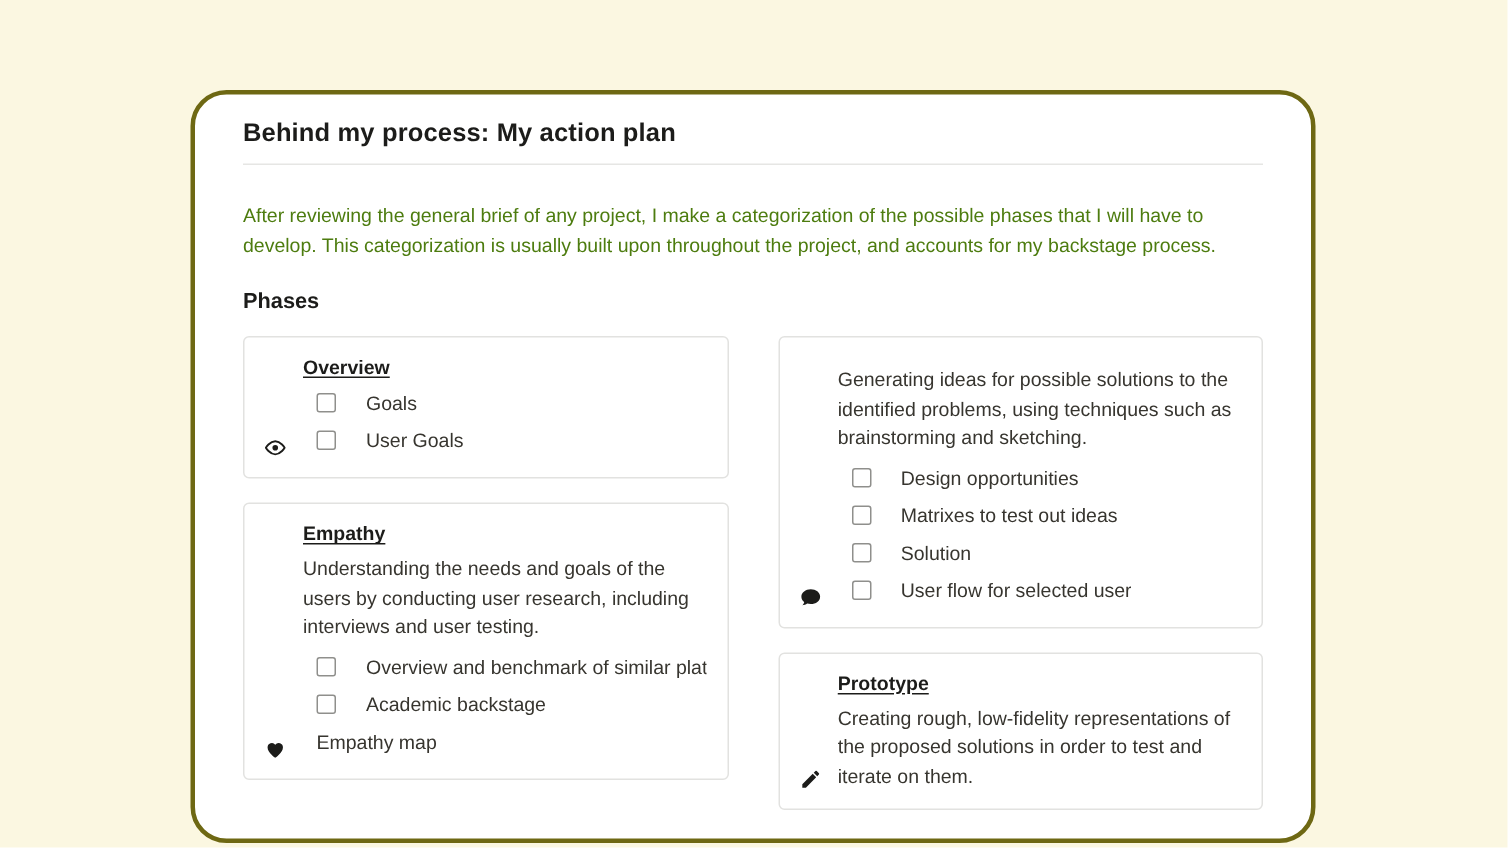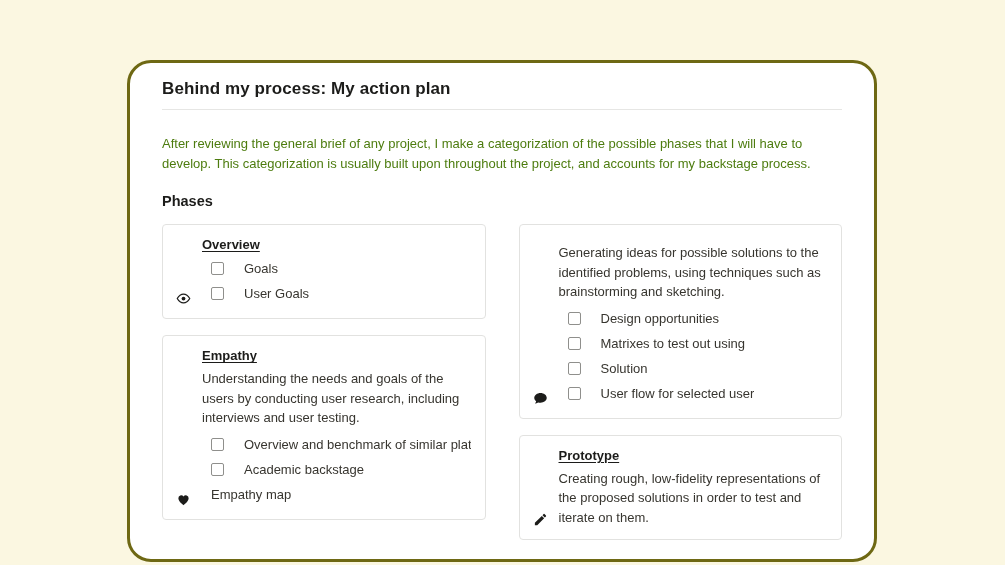--- a/index.html
+++ b/index.html
@@ -174,21 +174,21 @@
           </span>
           <div class="phase-body">
             <div class="phase-desc">Generating ideas for possible solutions to the identified problems, using techniques such as brainstorming and sketching.</div>
             <div class="todo-list">
               <div class="todo">
                 <span class="checkbox"></span>
                 <span class="todo-label">Design opportunities</span>
               </div>
               <div class="todo">
                 <span class="checkbox"></span>
-                <span class="todo-label">Matrixes to test out using</span>
+                <span class="todo-label">Matrixes to test out ideas</span>
               </div>
               <div class="todo">
                 <span class="checkbox"></span>
                 <span class="todo-label">Solution</span>
               </div>
               <div class="todo">
                 <span class="checkbox"></span>
                 <span class="todo-label">User flow for selected user</span>
               </div>
             </div>

